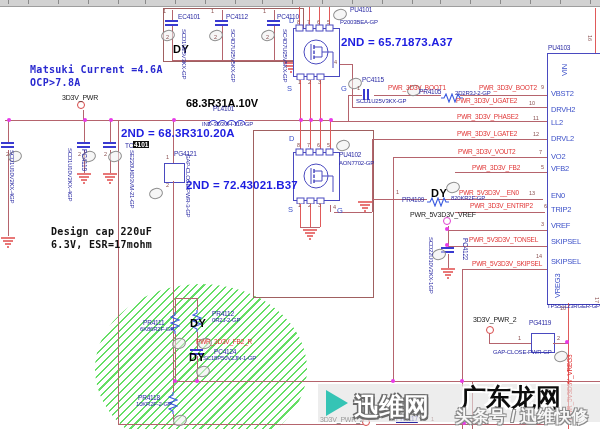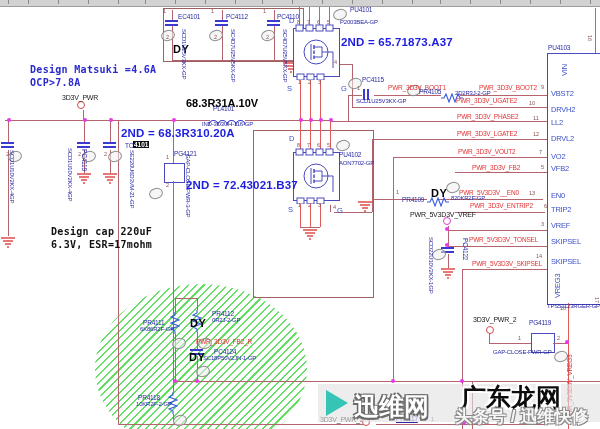--- a/index.html
+++ b/index.html
@@ -49,21 +49,21 @@
            text-shadow:-2px -2px 0 #fff,2px -2px 0 #fff,-2px 2px 0 #fff,2px 2px 0 #fff;}
   #wm-tagline{left:455px;top:405px;font:bold 17px "Liberation Sans",sans-serif;color:#f7f7f7;z-index:13;
            text-shadow:-1px -1px 0 #8a8a8a,1px -1px 0 #8a8a8a,-1px 1px 0 #8a8a8a,1px 1px 0 #8a8a8a;}
 </style>
 </head>
 <body>
 
 <div id="page">
   <div id="topbar"></div>
   <div id="layer">
-      <div class="txt note-mono" style="left: 30px; top: 64px;">Design Matsuki =4.6A</div>
+      <div class="txt note-mono" style="left: 30px; top: 64px;">Matsuki Current =4.6A</div>
       <div class="txt note-mono" style="left: 30px; top: 77px;">OCP&gt;7.8A</div>
       <div class="txt note-black-bold" style="left: 186px; top: 97px;">68.3R31A.10V</div>
       <div class="txt note-2nd" style="left: 121px; top: 127px;">2ND = 68.3R310.20A</div>
       <div class="txt note-2nd" style="left: 186px; top: 179px;">2ND = 72.43021.B37</div>
       <div class="txt note-2nd" style="left: 341px; top: 36px;">2ND = 65.71873.A37</div>
       <div class="txt note-mono-black" style="left: 51px; top: 226px;">Design cap 220uF</div>
       <div class="txt note-mono-black" style="left: 51px; top: 239px;">6.3V, ESR=17mohm</div>
       <div class="txt dy" style="left: 173px; top: 43px;">DY</div>
       <div class="txt dy" style="left: 431px; top: 187px;">DY</div>
       <div class="txt dy" style="left: 190px; top: 317px;">DY</div>

